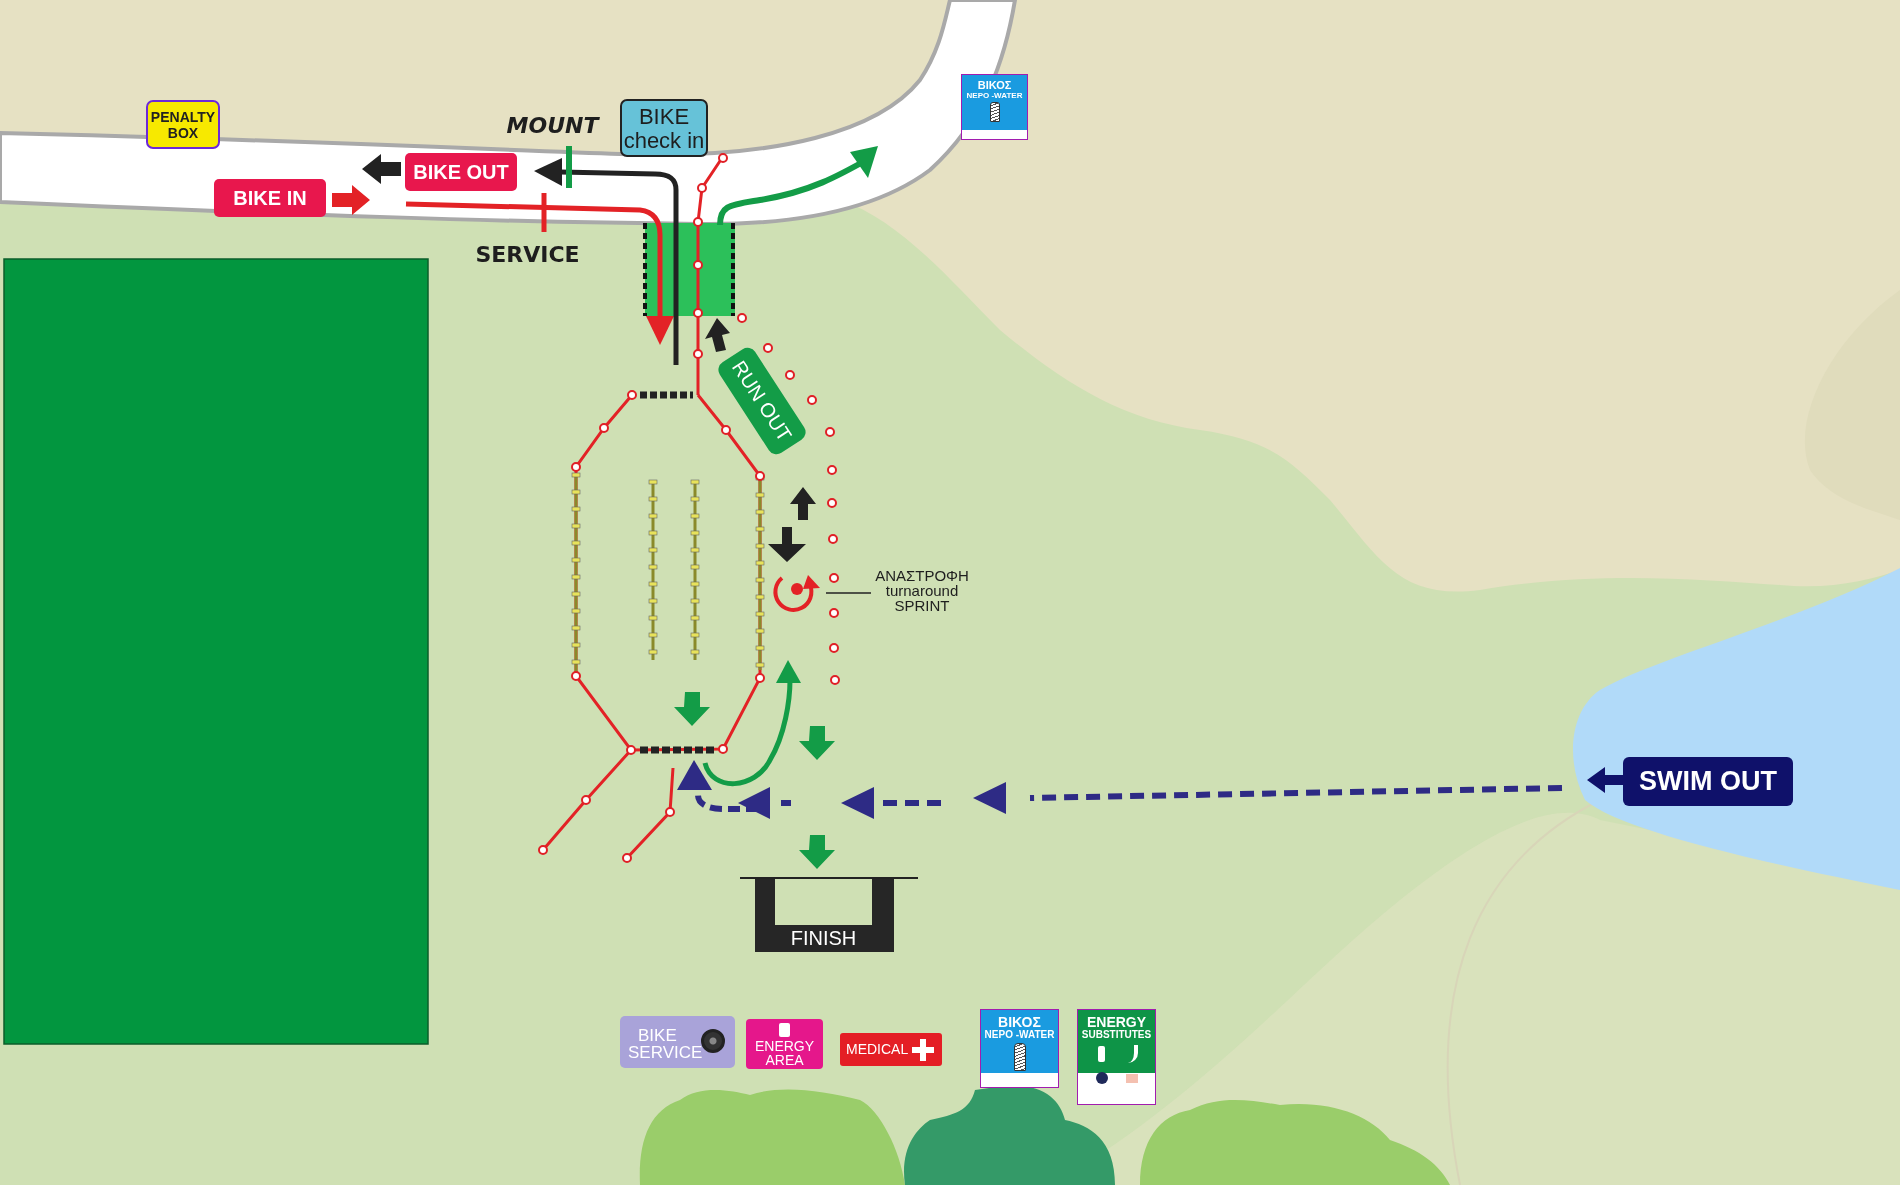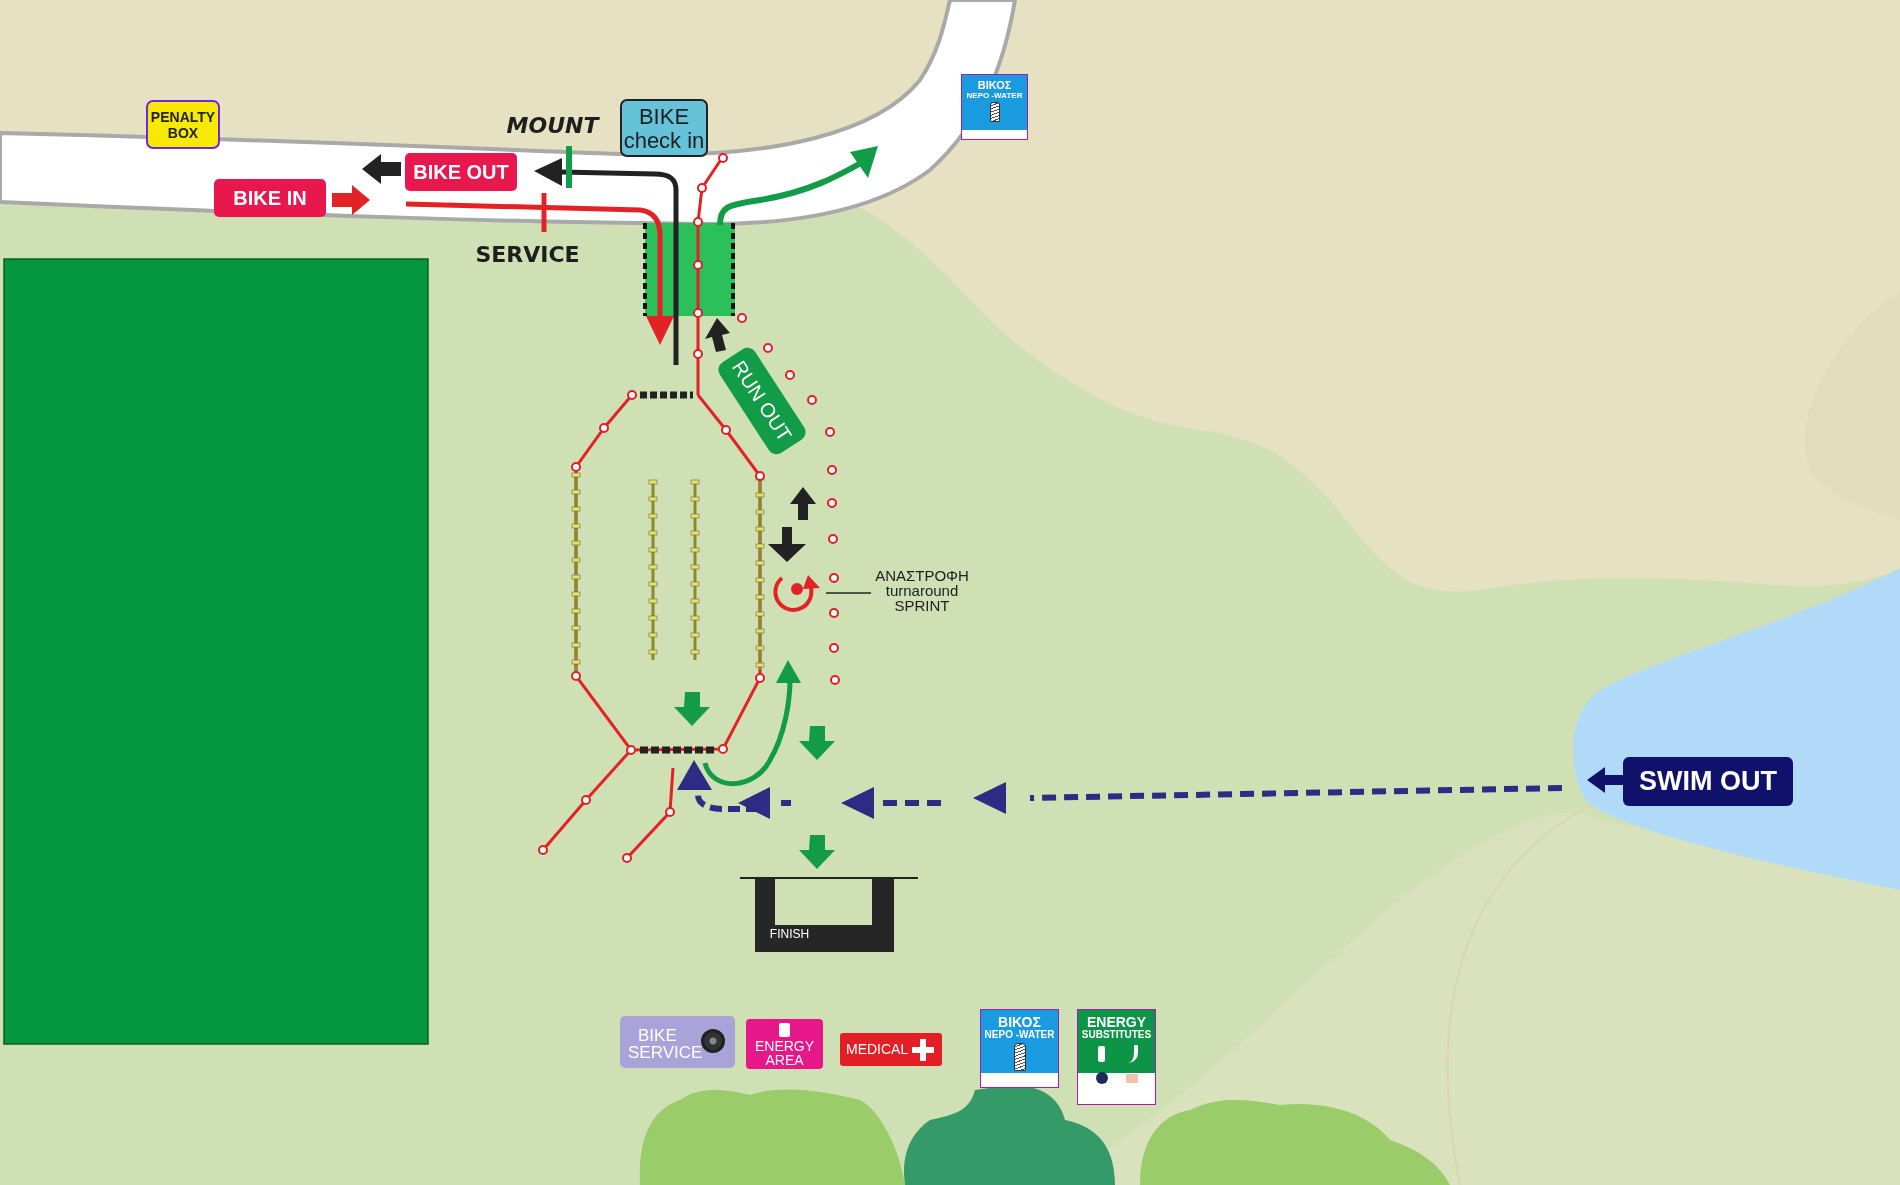--- a/index.html
+++ b/index.html
@@ -212,21 +212,21 @@
 
 <div style="position:absolute;left:1587px;top:757px;">
   <svg width="40" height="30" style="position:absolute;left:0;top:8px;">
     <polygon points="0,15 18,2 18,10 40,10 40,20 18,20 18,28" fill="#0f116a"></polygon>
   </svg>
   <div class="sign" style="position:absolute;left:36px;top:0;width:170px;height:49px;background:#0f116a;border-radius:6px;color:#fff;font-size:27px;padding-top:11px;">
     <span>SWIM OUT</span>
   </div>
 </div>
 
-<div class="lbl" style="left:741px;top:927px;width:97px;font-size:12px;color:#fff;font-weight:normal;">FINISH</div>
+<div class="lbl" style="left:775px;top:927px;width:97px;font-size:20px;color:#fff;font-weight:normal;">FINISH</div>
 
 <div class="icon-sign" style="left:961px;top:74px;width:67px;height:66px;">
   <div class="top" style="background:#1a9be0;height:50px;">
     <div class="t1" style="font-size:11px;line-height:11px;">ΒΙΚΟΣ</div>
     <div class="t2" style="font-size:8px;line-height:9px;">ΝΕΡΟ -WATER</div>
     <div style="width:8px;height:18px;background:repeating-linear-gradient(160deg,#fff 0 2px,#555 2px 3px);margin:2px auto 0;border:1px solid #333;border-radius:3px 3px 1px 1px;"></div>
   </div>
 </div>
 
 <div class="sign" style="left:620px;top:1016px;width:115px;height:52px;background:#a9a3d9;border-radius:5px;color:#fff;font-size:17px;font-weight:normal;padding:11px 0 0 8px;text-align:left;">

